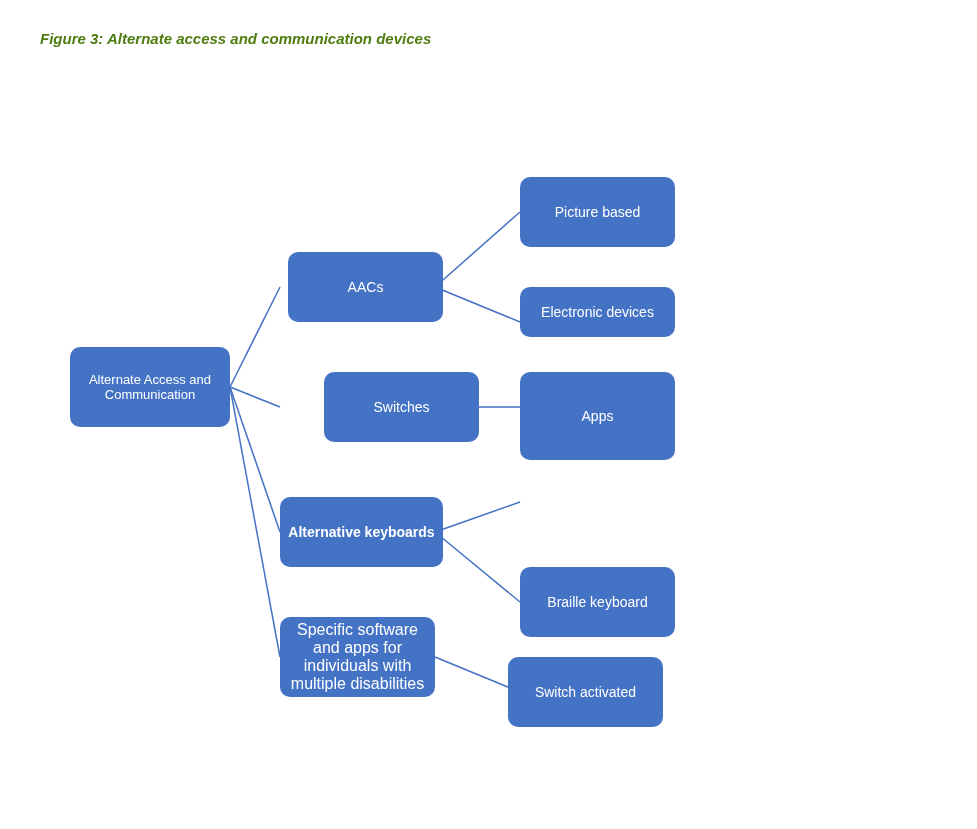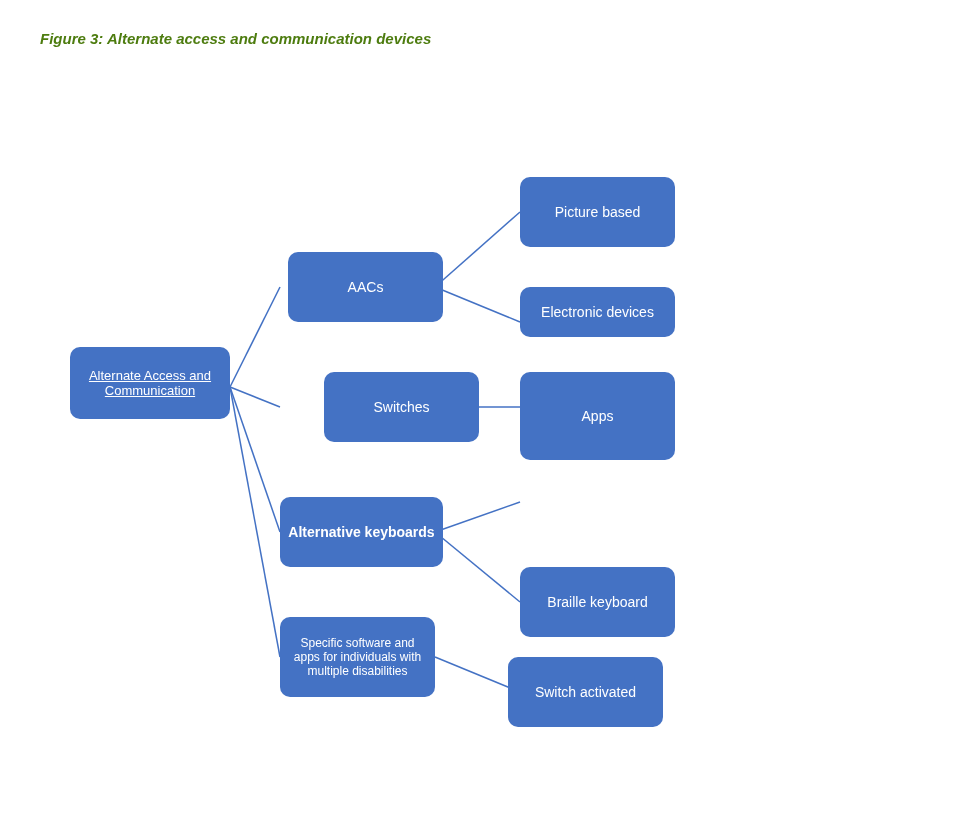--- a/index.html
+++ b/index.html
@@ -71,35 +71,35 @@
       <line x1="395" y1="210" x2="480" y2="245" stroke="#4472C4" stroke-width="1.5"></line>
 
       <line x1="395" y1="330" x2="480" y2="330" stroke="#4472C4" stroke-width="1.5"></line>
 
       <line x1="395" y1="455" x2="480" y2="425" stroke="#4472C4" stroke-width="1.5"></line>
       <line x1="395" y1="455" x2="480" y2="525" stroke="#4472C4" stroke-width="1.5"></line>
 
       <line x1="395" y1="580" x2="480" y2="615" stroke="#4472C4" stroke-width="1.5"></line>
     </svg>
 
-    <div class="node" style="left:30px; top:270px; width:160px; height:72px; font-size:13px;text-decoration:underline;">
+    <div class="node" style="left:30px; top:270px; width:160px; height:80px; font-size:13px;">
       <span>Alternate Access and
 Communication</span>
     </div>
 
     <div class="node" style="left:248px; top:175px; width:155px; height:70px;">
       <span>AACs</span>
     </div>
     <div class="node" style="left:240px; top:295px; width:155px; height:70px;margin-left:44px;">
       <span>Switches</span>
     </div>
     <div class="node" style="left:240px; top:420px; width:163px; height:70px;font-weight:bold;">
       <span>Alternative keyboards</span>
     </div>
-    <div class="node" style="left:240px; top:540px; width:155px; height:80px; font-size:12px;">
+    <div class="node" style="left:240px; top:540px; width:155px; height:80px; font-size:16px;">
       <span>Specific software and apps for individuals with multiple disabilities</span>
     </div>
 
     <div class="node" style="left:480px; top:100px; width:155px; height:70px;">
       <span>Picture based</span>
     </div>
     <div class="node" style="left:480px; top:210px; width:155px; height:50px;">
       <span>Electronic devices</span>
     </div>
     <div class="node" style="left:480px; top:295px; width:155px; height:88px;">

